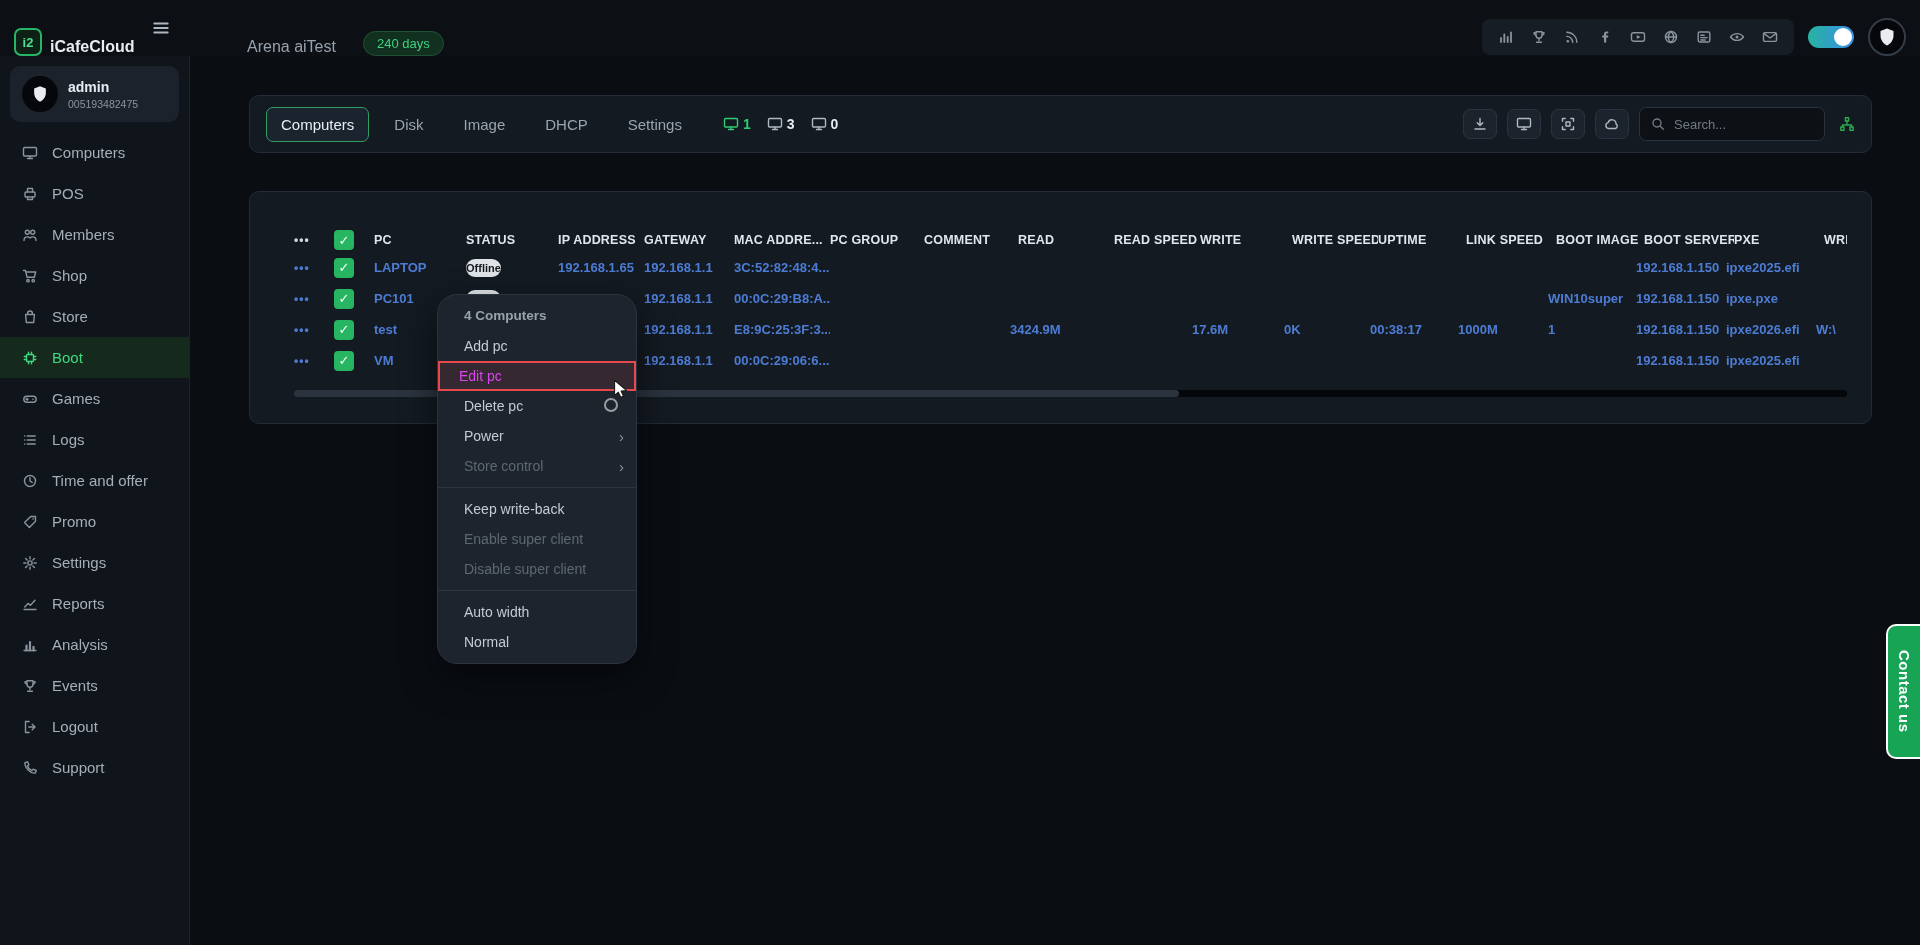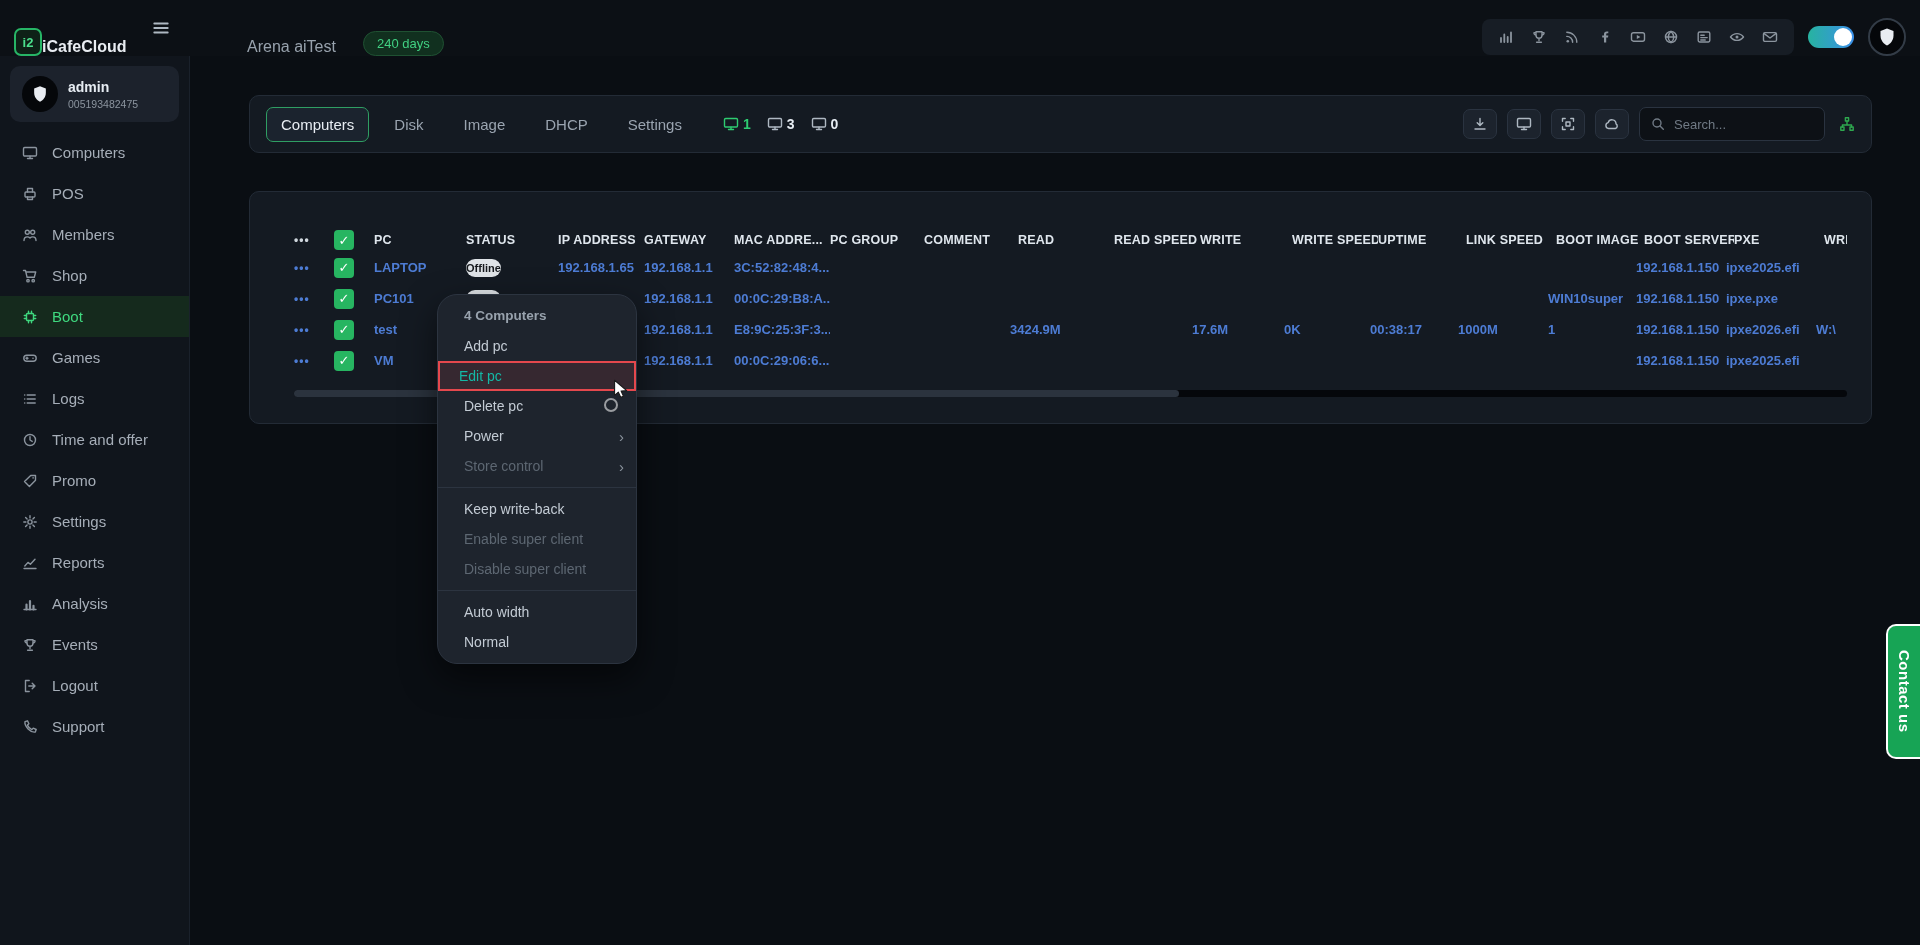--- a/index.html
+++ b/index.html
@@ -4,21 +4,21 @@
 <style>
   * { box-sizing: border-box; margin: 0; padding: 0; }
   html,body { background:#06090d; }
   body { font-family: "Liberation Sans", "DejaVu Sans", sans-serif; }
   .app { position:relative; width:1920px; height:945px; overflow:hidden; background:#0a0e13; }
 
   
   .topbar { position:absolute; top:0; left:0; right:0; height:56px; background:#0c1015; display:flex; align-items:flex-end; z-index:50; }
   .logo-box { width:28px; height:28px; margin-left:14px; border:2px solid #27b566; border-radius:7px; background:#0e2117;
               color:#4be08d; font-weight:bold; font-size:13px; display:flex; align-items:center; justify-content:center; }
-  .brand { color:#e9edf2; font-weight:bold; font-size:16px; }
+  .brand { color:#e9edf2; font-weight:bold; font-size:16px; margin-left:8px; }
   .hamburger { position:absolute; left:152px; top:19px; color:#aeb8c2; cursor:pointer; }
   .tb-title { position:absolute; left:247px; color:#98a2ad; font-size:16px; }
   .tb-badge { position:absolute; left:363px; background:#11301f; border:1px solid #1f5132; color:#41d082; font-size:13px; padding:4px 13px; border-radius:14px; }
   .tb-right { position:absolute; right:14px; display:flex; align-items:center; gap:14px; }
   .tb-icons { display:flex; align-items:center; gap:17px; background:#171d25; border-radius:8px; height:36px; padding:0 16px; color:#8b949e; }
   .tb-ic { display:flex; cursor:pointer; }
   .toggle { width:46px; height:22px; border-radius:11px; background:linear-gradient(90deg,#27b3a0,#3a8fe8); position:relative; cursor:pointer; }
   .toggle .knob { position:absolute; right:2px; top:2px; width:18px; height:18px; border-radius:50%; background:#fff; }
   .avatar { width:38px; height:38px; border-radius:50%; background:#05070a; border:2px solid #333c47; display:flex; align-items:center; justify-content:center; }
 
@@ -68,21 +68,21 @@
   .pill { background:#dfe3e7; color:#16191d; font-size:11px; font-weight:bold; padding:3px 0; border-radius:10px; }
   .hscroll { margin-top:14px; height:7px; border-radius:4px; background:#05070b; position:relative; }
   .hthumb { position:absolute; left:0; top:0; height:7px; width:57%; border-radius:4px; background:#2b333e; cursor:pointer; }
 
   
   .context-menu { position:absolute; left:437px; top:294px; width:200px; background:#1e242d; border:1px solid #2c3440; border-radius:20px;
                   box-shadow:0 14px 34px rgba(0,0,0,.55); padding:6px 0; z-index:60; }
   .menu-title { height:30px; line-height:30px; padding:0 26px; color:#98a2ad; font-weight:bold; font-size:13.5px; }
   .menu-item { height:30px; display:flex; align-items:center; justify-content:space-between; padding:0 12px 0 26px; font-size:14px; color:#c3cbd4; cursor:pointer; }
   .menu-item.disabled { color:#5d6772; }
-  .menu-item.highlighted { border:2px solid #e5484d; background:rgba(229,72,77,.12); color:#14b8a6;padding-left:19px; }
+  .menu-item.highlighted { border:2px solid #e5484d; background:rgba(229,72,77,.12); color:#d946ef;padding-left:19px; }
   .menu-item .chev { color:#8b949e; font-size:15px; }
   .menu-sep { height:1px; background:#2c3440; margin:6px 0; }
 
   
   .cursor { position:absolute; left:610px; top:378px; z-index:70; }
   .click-dot { position:absolute; left:604px; top:398px; width:14px; height:14px; border-radius:50%; border:2px solid rgba(255,255,255,.55); z-index:69; }
   .contact { position:absolute; right:0; top:624px; height:135px; width:34px; z-index:80; background:#17a455; border:2px solid #fff; border-right:0;
              border-radius:10px 0 0 10px; color:#fff; font-weight:bold; font-size:15px; letter-spacing:.5px;
              writing-mode:vertical-rl; display:flex; align-items:center; justify-content:center; cursor:pointer; }
   .icn svg, .tb-ic svg { display:block; }
@@ -213,20 +213,29 @@
         </div>
         <div class="side-item">
           <span class="icn ">
             <svg viewBox="0 0 16 16" width="16" height="16">
               <path d="M1.5 2.5h2l1.6 6.8h7.2l1.4-5.3H4.1" stroke="currentColor" fill="none" stroke-width="1.4" stroke-linecap="round" stroke-linejoin="round"></path>
               <circle cx="6" cy="12.7" r="1.2" stroke="currentColor" fill="none" stroke-width="1.4" stroke-linecap="round" stroke-linejoin="round"></circle>
               <circle cx="11.2" cy="12.7" r="1.2" stroke="currentColor" fill="none" stroke-width="1.4" stroke-linecap="round" stroke-linejoin="round"></circle>
             </svg>
           </span>
           <span class="side-label">Shop</span>
+        </div>
+        <div class="side-item">
+          <span class="icn ">
+            <svg viewBox="0 0 16 16" width="16" height="16">
+              <path d="M3.6 5.5h8.8l-.7 8H4.3z" stroke="currentColor" fill="none" stroke-width="1.4" stroke-linecap="round" stroke-linejoin="round"></path>
+              <path d="M5.6 5.3v-.9a2.4 2.4 0 014.8 0v.9" stroke="currentColor" fill="none" stroke-width="1.4" stroke-linecap="round" stroke-linejoin="round"></path>
+            </svg>
+          </span>
+          <span class="side-label">Store</span>
         </div>
         <div class="side-item active">
           <span class="icn ">
             <svg viewBox="0 0 16 16" width="16" height="16">
               <rect x="4.5" y="4.5" width="7" height="7" rx="1" stroke="currentColor" fill="none" stroke-width="1.4" stroke-linecap="round" stroke-linejoin="round"></rect>
               <path d="M6.5 4.5V2.3M9.5 4.5V2.3M6.5 13.7v-2.2M9.5 13.7v-2.2M4.5 6.5H2.3M4.5 9.5H2.3M13.7 6.5h-2.2M13.7 9.5h-2.2" stroke="currentColor" fill="none" stroke-width="1.4" stroke-linecap="round" stroke-linejoin="round"></path>
             </svg>
           </span>
           <span class="side-label">Boot</span>
         </div>

